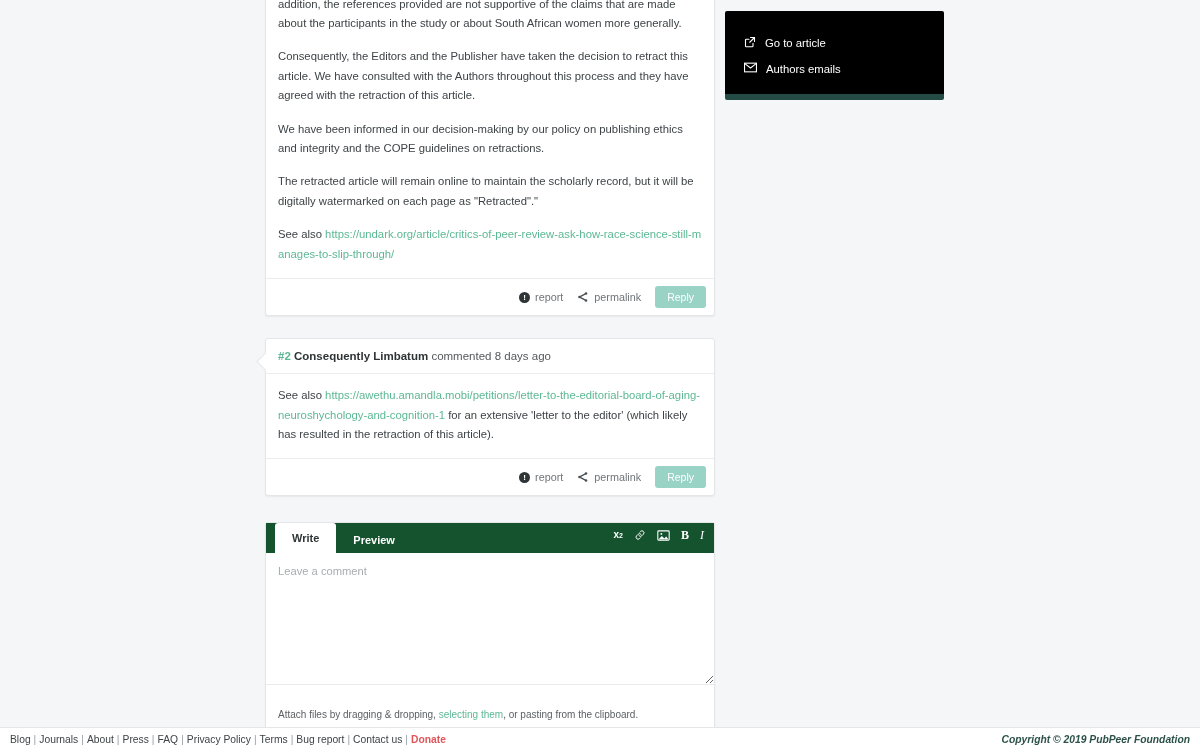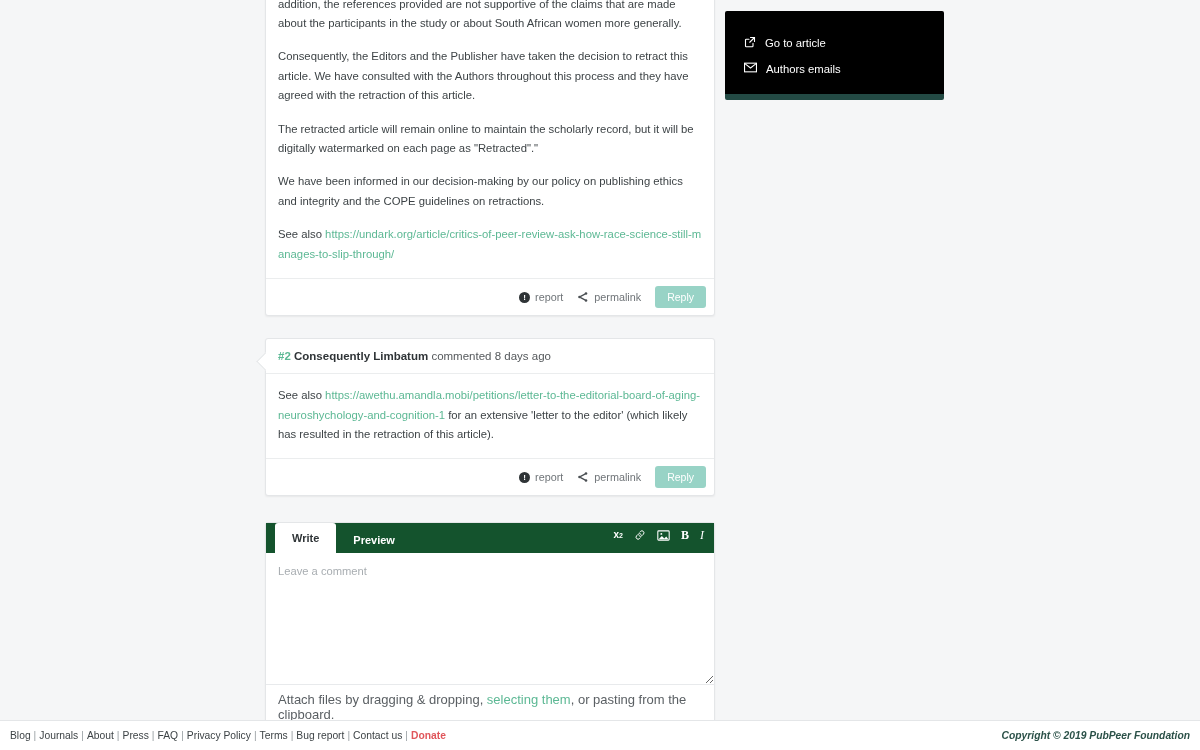--- a/index.html
+++ b/index.html
@@ -190,43 +190,43 @@
     resize: vertical;
     padding: 12px 12px 10px 12px;
     font-size: 11.2px;
     font-family: inherit;
     color: #3d4346;
     display: block;
   }
   textarea.comment-area::placeholder { color: #a8adb1; }
   .attach-bar {
     border-top: 1px solid #e8eaec;
-    padding: 7px 12px;
-    font-size: 13px;
+    padding: 24px 12px;
+    font-size: 10px;
     color: #5a5f63;
   }
   .editor-outer-pad { padding: 9px 11px 11px 11px; }
   .err {
     font-size: 10.5px;
     color: #c4575b;
     padding: 0 0 9px 0;
   }
   .editor-foot {
     border-top: 1px solid #ebedee;
     padding-top: 11px;
     display: flex;
     align-items: center;
     justify-content: space-between;
   }
 
   
   .footer {
     position: absolute;
     left: 0; bottom: 0;
-    width: 1200px; height: 30px;
+    width: 1200px; height: 23px;
     background: #ffffff;
     border-top: 1px solid #e4e6e8;
     display: flex;
     align-items: center;
     justify-content: space-between;
     padding: 0 10px;
   }
   .footer-links { font-size: 10.3px; color: #3d4346; }
   .footer-links a {
     color: #3d4346; text-decoration: none; cursor: pointer;
@@ -244,22 +244,22 @@
 <body>
 
 <div class="page">
 
   <div class="main-col">
 
     <div class="card">
       <div class="card-body">
         <p>"While this article was peer-reviewed and accepted according to the Journal's policy, it has subsequently been determined that serious flaws exist in the methodology and reporting of the original study. In summary the article contains a number of assertions about 'colored' South African women based on the data presented that cannot be supported by the study or the subsequent interpretation of its outcome. Specific data that would be relevant to these assertions was not collected. In addition, the references provided are not supportive of the claims that are made about the participants in the study or about South African women more generally.</p>
         <p>Consequently, the Editors and the Publisher have taken the decision to retract this article. We have consulted with the Authors throughout this process and they have agreed with the retraction of this article.</p>
+        <p>We have been informed in our decision-making by our policy on publishing ethics and integrity and the COPE guidelines on retractions.</p>
         <p>The retracted article will remain online to maintain the scholarly record, but it will be digitally watermarked on each page as "Retracted"."</p>
-        <p>We have been informed in our decision-making by our policy on publishing ethics and integrity and the COPE guidelines on retractions.</p>
         <p>
           <span>See also </span><a class="link">https://undark.org/article/critics-of-peer-review-ask-how-race-science-still-manages-to-slip-through/</a>
         </p>
       </div>
       <div class="card-actions">
         <span class="act">
           <span class="icon-report">!</span>
           <span>report</span>
         </span>
         <span class="act">

